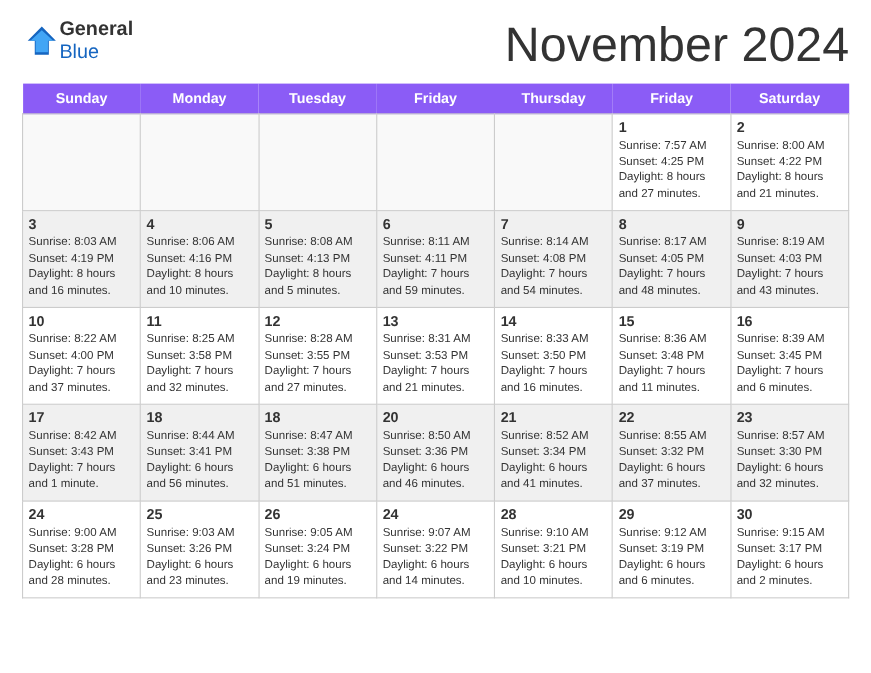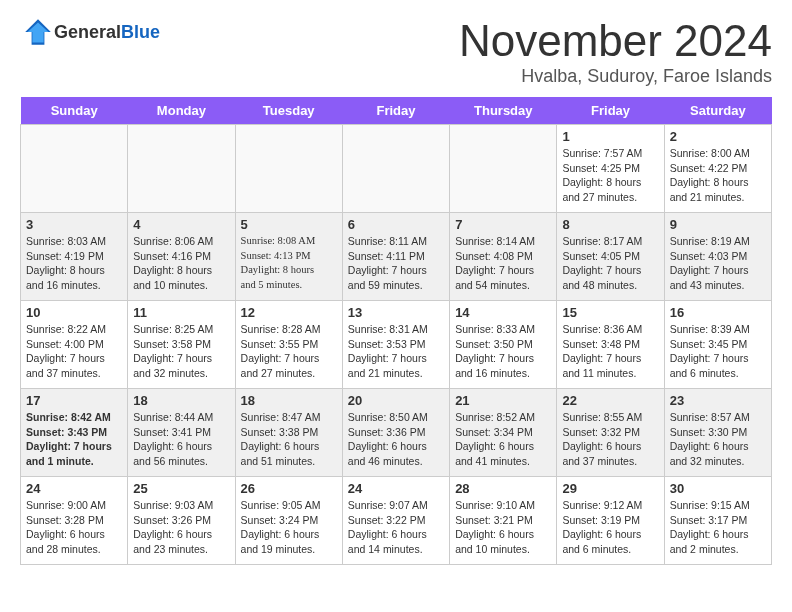--- a/index.html
+++ b/index.html
@@ -1,22 +1,22 @@
 <!DOCTYPE html>
 <html><head>
   <meta charset="utf-8">
   <style>
     * { box-sizing: border-box; margin: 0; padding: 0; }
     body { font-family: Arial, sans-serif; background: #fff; width: 792px; min-height: 612px; }
     .container { padding: 16px 20px; }
     .header-area { display: flex; align-items: flex-start; justify-content: space-between; margin-bottom: 10px; }
     .logo { display: flex; align-items: center; }
-    .logo-text { display: flex; flex-direction: row; }
+    .logo-text { display: flex; flex-direction: column; }
     .logo-general { font-size: 18px; font-weight: bold; color: #333; }
-    .logo-blue { font-size: 18px; font-weight: bold; color: #1565c0; }
+    .logo-blue { font-size: 18px; font-weight: normal; color: #1565c0; }
     .logo-icon { width: 32px; height: 32px; margin-left: 2px; }
     .title-area { text-align: right; }
     .month-title { font-size: 44px; font-weight: normal; color: #333; }
     .location-title { font-size: 18px; color: #555; }
     table { width: 100%; border-collapse: collapse; table-layout: fixed; }
     th { background: #8b5cf6; color: #fff; text-align: center; padding: 6px 4px; font-size: 13px; font-weight: bold; }
     td { border: 1px solid #ccc; vertical-align: top; padding: 4px 5px; font-size: 11px; color: #333; min-height: 80px; height: 88px; }
     td.empty { background: #f9f9f9; }
     td.day-cell { background: #fff; }
     td.shaded { background: #f0f0f0; }
@@ -33,21 +33,20 @@
         <polygon points="20,4 36,20 28,20 28,36 12,36 12,20 4,20" fill="#1565c0"></polygon>
         <polygon points="20,8 33,20 27,20 27,33 13,33 13,20 7,20" fill="#42a5f5"></polygon>
       </svg>
       <div class="logo-text">
         <span class="logo-general">General</span>
         <span class="logo-blue">Blue</span>
       </div>
     </div>
     <div class="title-area">
       <div class="month-title">November 2024</div>
-      <div class="location-title">Hvalba, Suduroy, Faroe Islands</div>
     </div>
   </div>
 
   <table>
     <thead>
       <tr>
       <th>Sunday</th>
           <th>Monday</th>
           <th>Tuesday</th>
           <th>Friday</th>
@@ -88,21 +87,21 @@
           </td>
           <td class="shaded">
             <span class="day-num">4</span>
             <div class="day-info" style="white-space: pre-line;">Sunrise: 8:06 AM
 Sunset: 4:16 PM
 Daylight: 8 hours
 and 10 minutes.</div>
           </td>
           <td class="shaded">
             <span class="day-num">5</span>
-            <div class="day-info" style="white-space: pre-line; font-family: Liberation Serif, serif;">Sunrise: 8:08 AM
+            <div class="day-info" style="white-space: pre-line;">Sunrise: 8:08 AM
 Sunset: 4:13 PM
 Daylight: 8 hours
 and 5 minutes.</div>
           </td>
           <td class="shaded">
             <span class="day-num">6</span>
             <div class="day-info" style="white-space: pre-line;">Sunrise: 8:11 AM
 Sunset: 4:11 PM
 Daylight: 7 hours
 and 59 minutes.</div>
@@ -176,21 +175,21 @@
             <span class="day-num">16</span>
             <div class="day-info" style="white-space: pre-line;">Sunrise: 8:39 AM
 Sunset: 3:45 PM
 Daylight: 7 hours
 and 6 minutes.</div>
           </td>
         </tr>
         <tr>
           <td class="shaded">
             <span class="day-num">17</span>
-            <div class="day-info" style="white-space: pre-line; font-weight: bold;">Sunrise: 8:42 AM
+            <div class="day-info" style="white-space: pre-line;">Sunrise: 8:42 AM
 Sunset: 3:43 PM
 Daylight: 7 hours
 and 1 minute.</div>
           </td>
           <td class="shaded">
             <span class="day-num">18</span>
             <div class="day-info" style="white-space: pre-line;">Sunrise: 8:44 AM
 Sunset: 3:41 PM
 Daylight: 6 hours
 and 56 minutes.</div>

